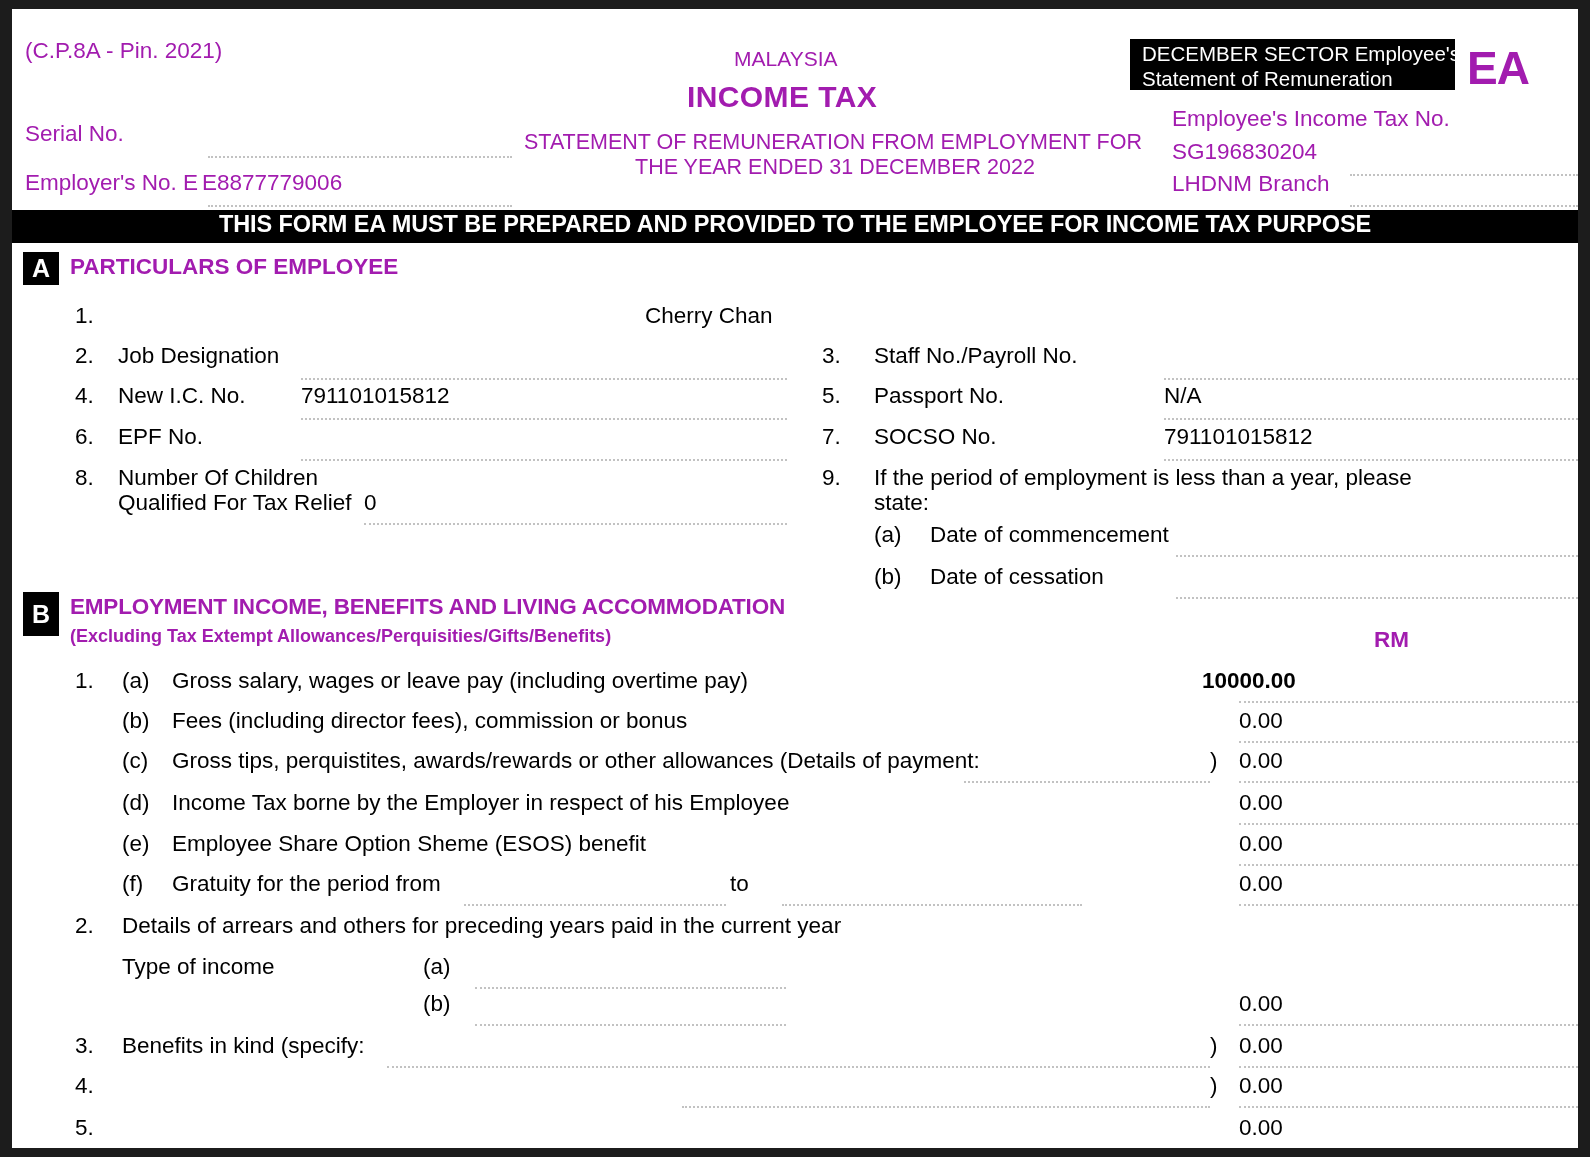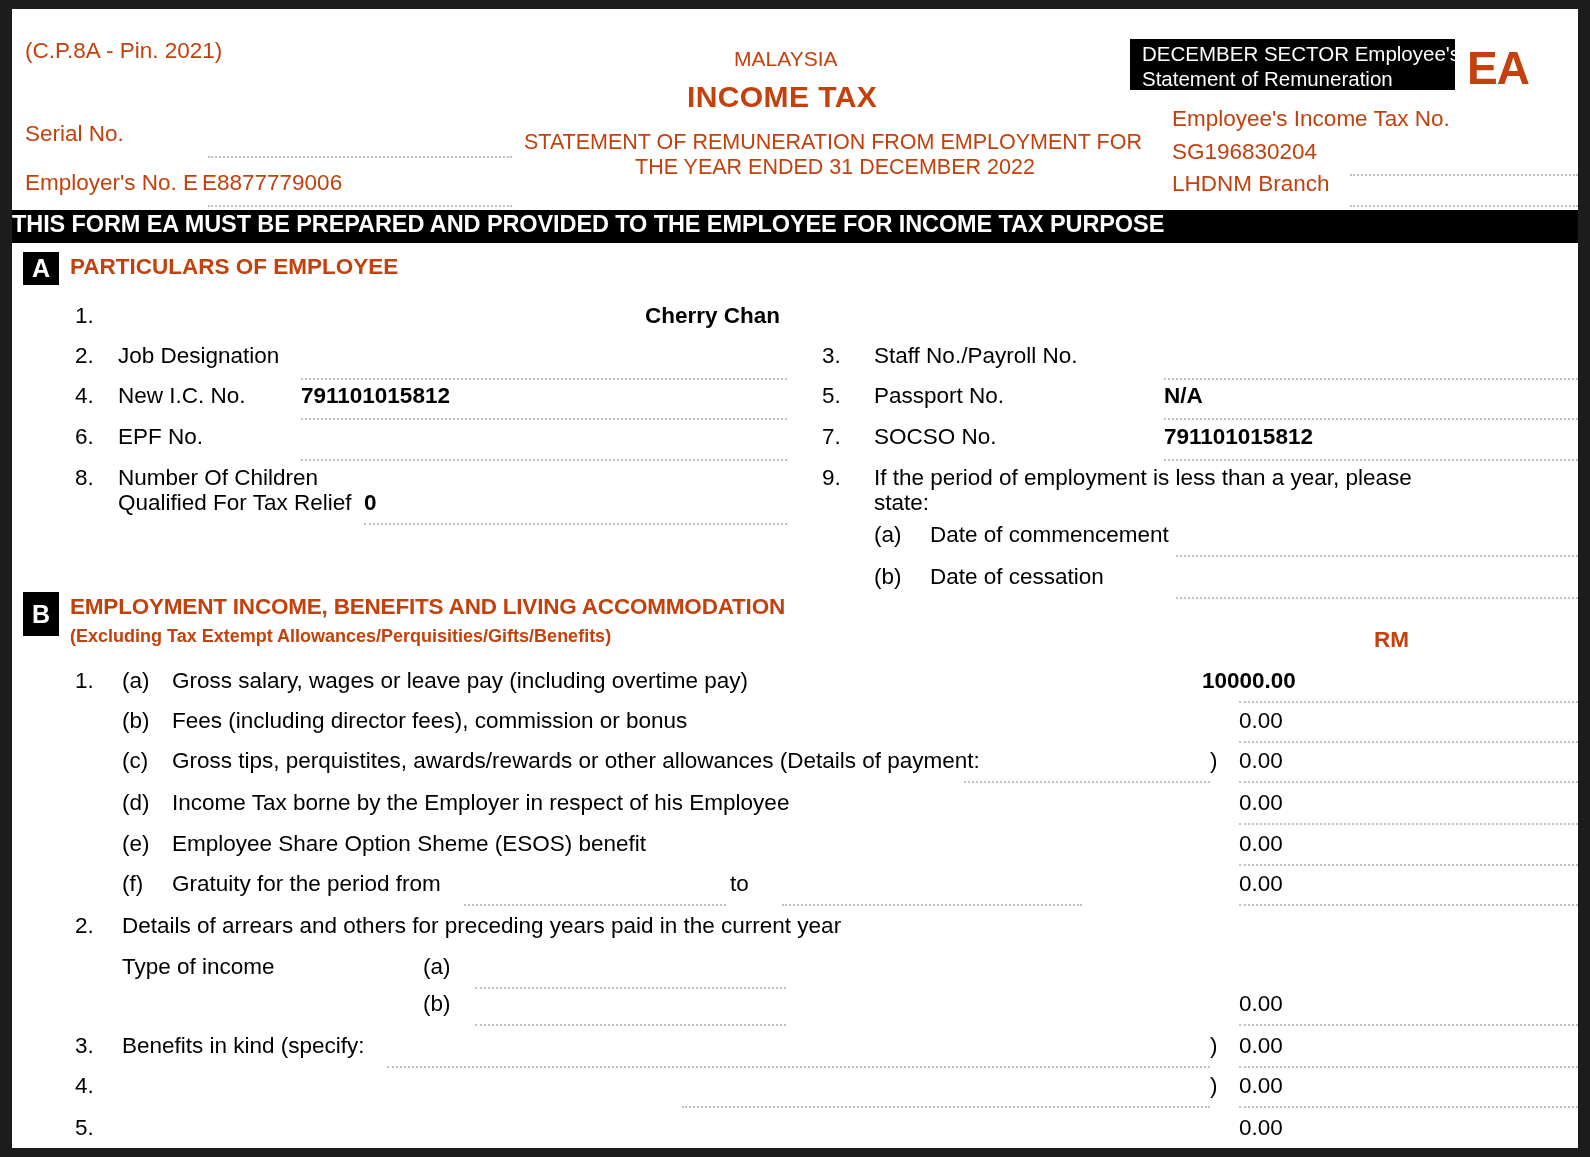--- a/index.html
+++ b/index.html
@@ -21,21 +21,21 @@
   .sheet {
     position: absolute;
     left: 12px; top: 9px;
     width: 1566px; height: 1139px;
     background: #ffffff;
     overflow: hidden;
   }
   
   .t {
     position: absolute;
-    color: #c2410c;
+    color: #a21caf;
     white-space: nowrap;
     line-height: 1;
   }
   .dots {
     position: absolute;
     border-bottom: 2px dotted #c2c2c2;
     height: 0;
   }
   .blackbar {
     position: absolute;
@@ -64,21 +64,21 @@
   #ea-big      { left: 1455px; top: 36px; font-size: 46px; font-weight: bold; letter-spacing:-1px;}
 
   #itn-label   { left: 1160px; top: 99px;  font-size: 22.5px; }
   #itn-value   { left: 1160px; top: 132px; font-size: 22.5px; }
   #itn-dots    { left: 1338px; top: 165px; width: 228px; }
   #branch-label{ left: 1160px; top: 164px; font-size: 22.5px; }
   #branch-dots { left: 1338px; top: 196px; width: 228px; }
 
   
   #notice-bar  { left: 0px; top: 201px; width: 1566px; height: 33px; }
-  #notice-txt  { left: 0px; top: 204px; width: 1566px; text-align: left;
+  #notice-txt  { left: 0px; top: 204px; width: 1566px; text-align: center;
                  font-size: 23.5px; font-weight: bold; white-space: nowrap;
                  letter-spacing: -0.1px; }
 
   
   .sec-box {
     position: absolute;
     background: #000;
     color: #fff;
     font-weight: bold;
     text-align: center;
@@ -89,21 +89,21 @@
 
   #sec-b-box { left: 11px; top: 583px; width: 36px; height: 44px;
                font-size: 25px; line-height: 44px; }
   #sec-b-title { left: 58px; top: 587px; font-size: 22.5px; font-weight: bold;
                  letter-spacing: -0.2px; }
   #sec-b-sub   { left: 58px; top: 618px; font-size: 18px; font-weight: bold; }
 
   
   .num   { position: absolute; font-size: 22.5px; color:#000; }
   .lbl   { position: absolute; font-size: 22.5px; color:#000; white-space: nowrap;}
-  .val   { position: absolute; font-size: 22.5px; color:#000; white-space: nowrap; font-weight: bold;}
+  .val   { position: absolute; font-size: 22.5px; color:#000; white-space: nowrap;}
   .amt   { position: absolute; font-size: 22.5px; color:#000; white-space: nowrap;}
   .paren { position: absolute; font-size: 22.5px; color:#000; }
   #rm-label { left: 1362px; top: 620px; font-size: 22.5px; font-weight: bold; }
 </style>
 </head>
 <body>
 
 <div class="page">
 <div class="sheet">
 

